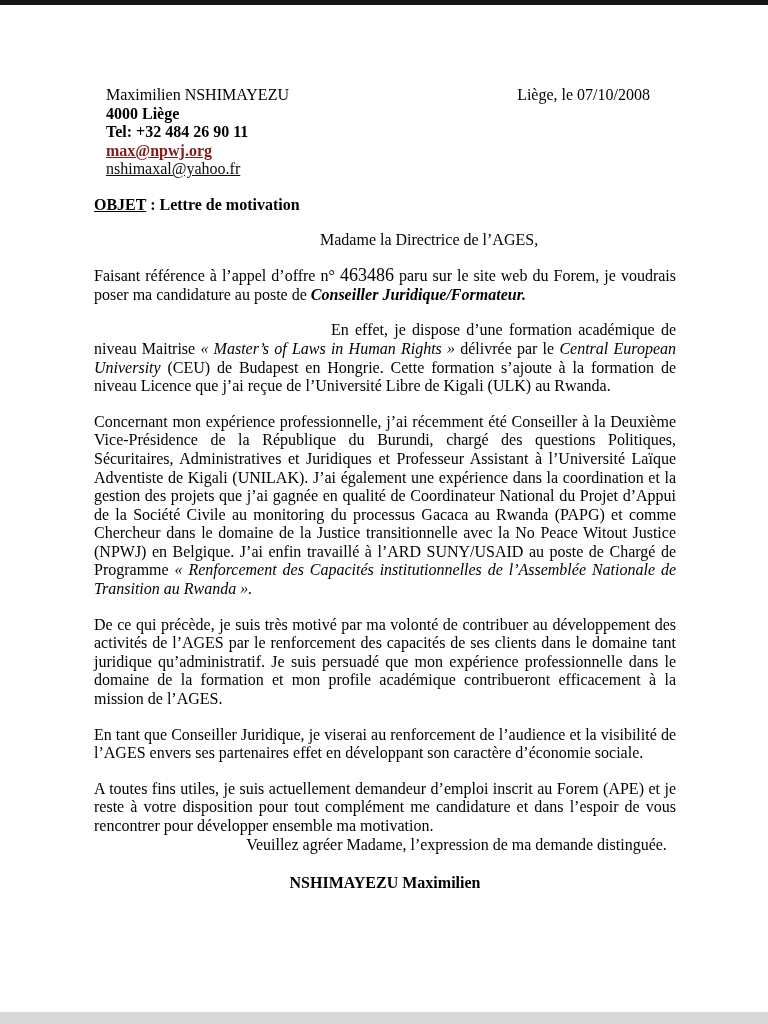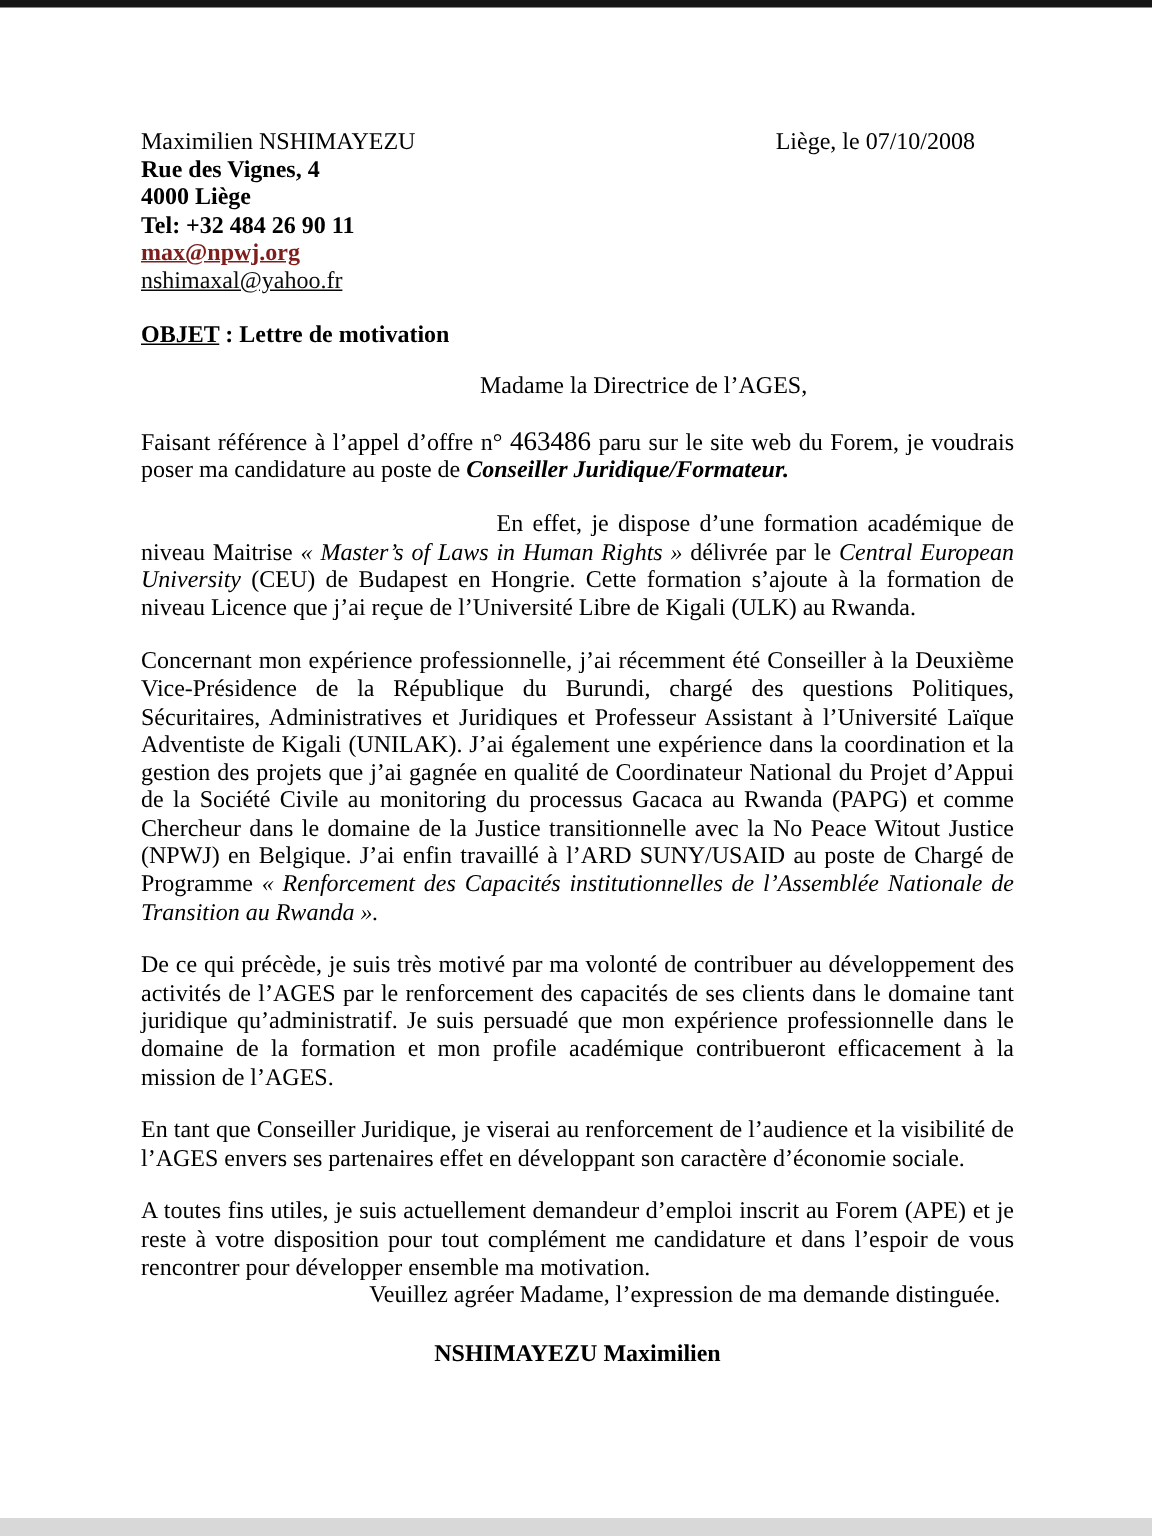--- a/index.html
+++ b/index.html
@@ -13,21 +13,21 @@
   .top-bar { position: absolute; top: 0; left: 0; width: 100%; height: 5px; background: #161616; }
   .bottom-bar { position: absolute; bottom: 0; left: 0; width: 100%; height: 12px; background: #d8d8d8; }
   .content {
     position: absolute; top: 86px; left: 94px; width: 582px;
     font-size: 16px; line-height: 18.6px;
   }
   .b { font-weight: bold; }
   .u { text-decoration: underline; }
   .link-blue { color: #7f1d1d; text-decoration: underline; cursor: pointer; }
   .link-dark { color: #0a0a0a; text-decoration: underline; cursor: pointer; }
-  .header-row { display: flex; justify-content: space-between; align-items: flex-start; }
+  .header-row { display: flex; justify-content: space-between; align-items: flex-start; margin-left: 12px; }
   .date { padding-right: 26px; white-space: nowrap; }
   .subject { margin-top: 17px; }
   .salutation { margin-top: 16px; padding-left: 226px; }
   .para { margin-top: 17px; text-align: justify; }
   .indent-deep { text-indent: 237px; }
   .closing { padding-left: 143px; text-align: center; }
   .signature { margin-top: 20px; text-align: center; font-weight: bold; }
   
   .r-b { font-weight: bold; }
   .r-i { font-style: italic; }
@@ -37,21 +37,20 @@
 <body>
 
 <div class="page">
   <div class="top-bar"></div>
 
   <div class="content">
 
     <div class="header-row">
       <div class="sender">
         <div>Maximilien NSHIMAYEZU</div>
-        <div class="b">Rue des Vignes, 4</div>
         <div class="b">4000 Liège</div>
         <div class="b">Tel: +32 484 26 90 11</div>
         <div><a class="b link-blue">max@npwj.org</a></div>
         <div><a class="link-dark">nshimaxal@yahoo.fr</a></div>
       </div>
       <div class="date">Liège, le 07/10/2008</div>
     </div>
 
     <div class="subject">
       <span class="b u">OBJET</span><span class="b"> : Lettre de motivation</span>

